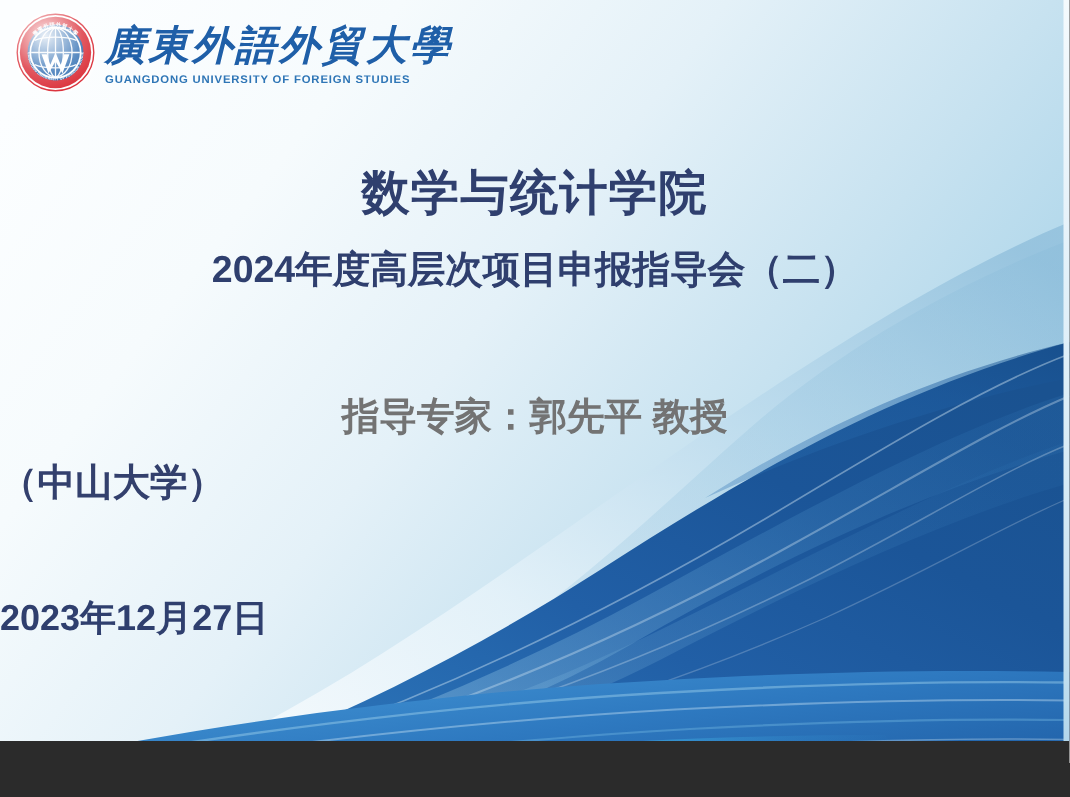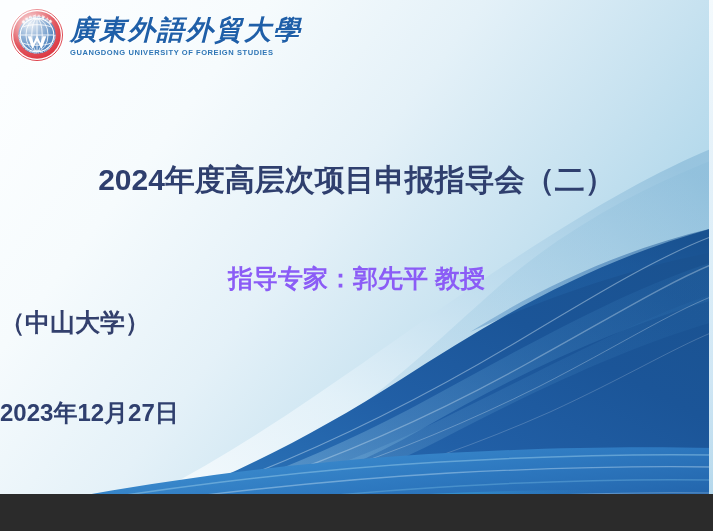--- a/index.html
+++ b/index.html
@@ -111,34 +111,34 @@
   }
 
   #title-line-1 {
     top: 107px;
     font-size: 32px;
     line-height: 42px;
     letter-spacing: 1px;
   }
   #title-line-2 {
     top: 157px;
-    font-size: 30px;
+    font-size: 25px;
     line-height: 46px;
     letter-spacing: 0px;
   }
 
   #expert-line {
     position: absolute;
     top: 260px;
     width: 713px;
     text-align: center;
     font-size: 25px;
     line-height: 36px;
     font-weight: 700;
-    color: #8b5cf6;
+    color: #737373;
     white-space: nowrap;
   }
   #affiliation-line {
     position: absolute;
     top: 304px;
     width: 713px;
     font-size: 25px;
     line-height: 36px;
     font-weight: 700;
     color: #33406d;
@@ -331,20 +331,21 @@
     </svg>
 
     <div id="logo-text-block">
       <div id="logo-wordmark-cn">廣東外語外貿大學</div>
       <div id="logo-wordmark-en">GUANGDONG UNIVERSITY OF FOREIGN STUDIES</div>
     </div>
   </div>
 
   <div id="content">
 
+    <div class="title-line" id="title-line-1">数学与统计学院</div>
 
     <div class="title-line" id="title-line-2">2024年度高层次项目申报指导会（二）</div>
 
     <div id="expert-line">指导专家：郭先平 教授</div>
 
     <div id="affiliation-line">（中山大学）</div>
 
     <div id="date-line">2023年12月27日</div>
 
   </div>

